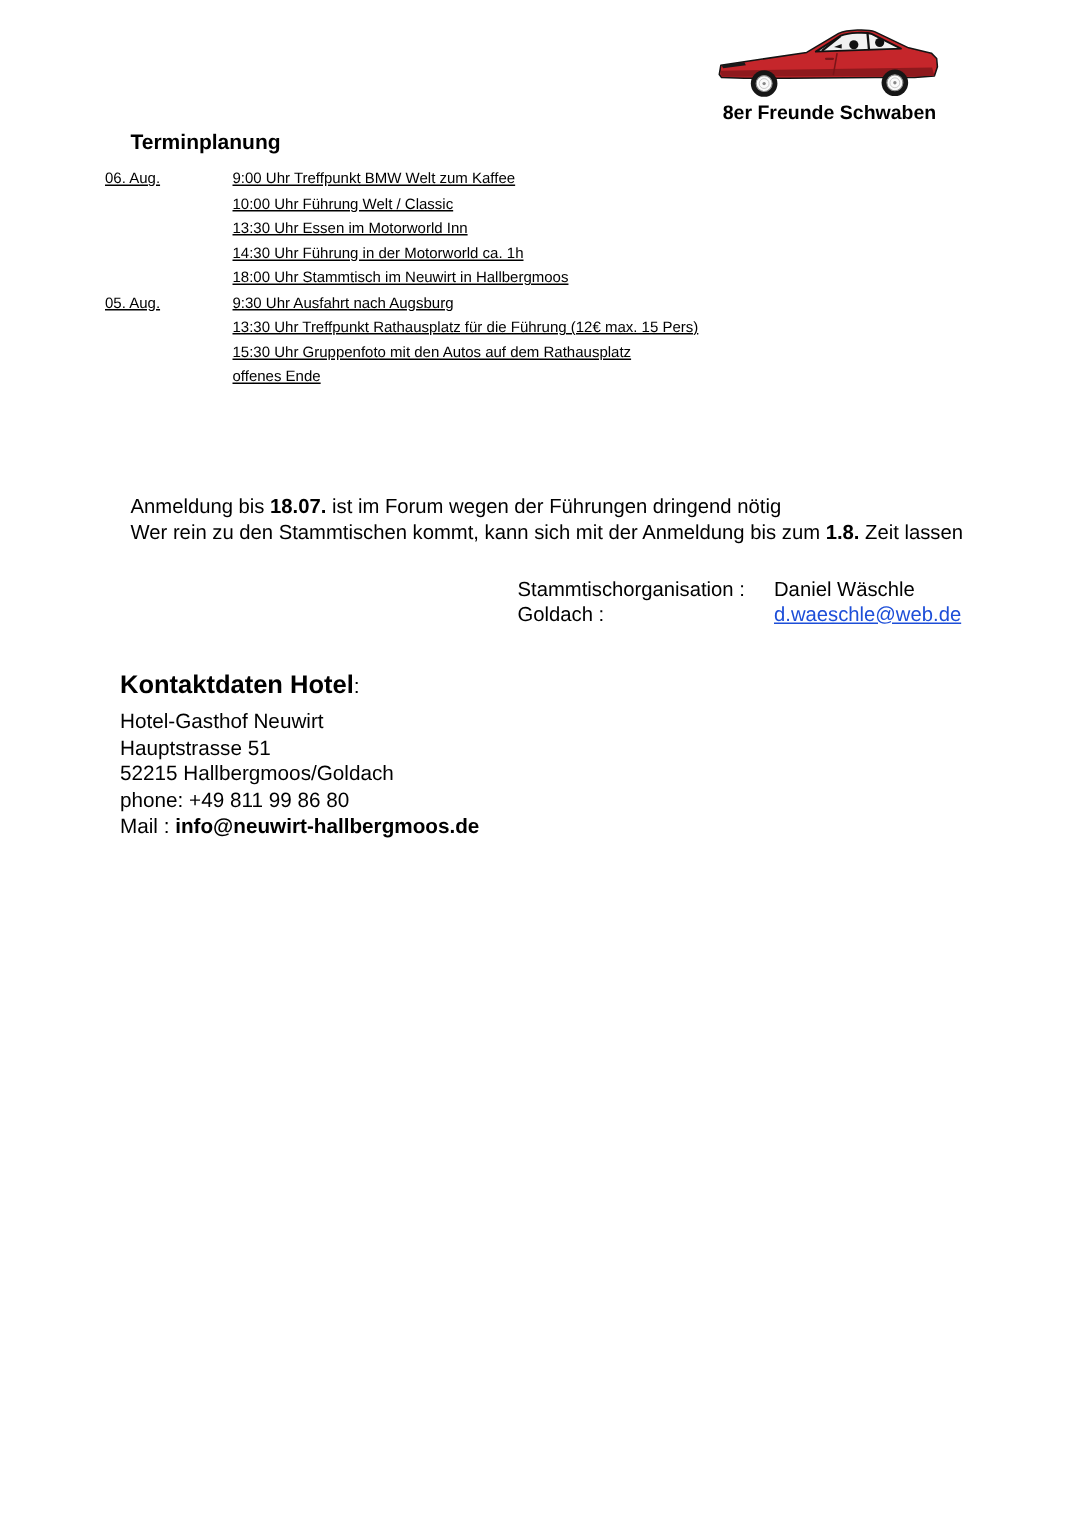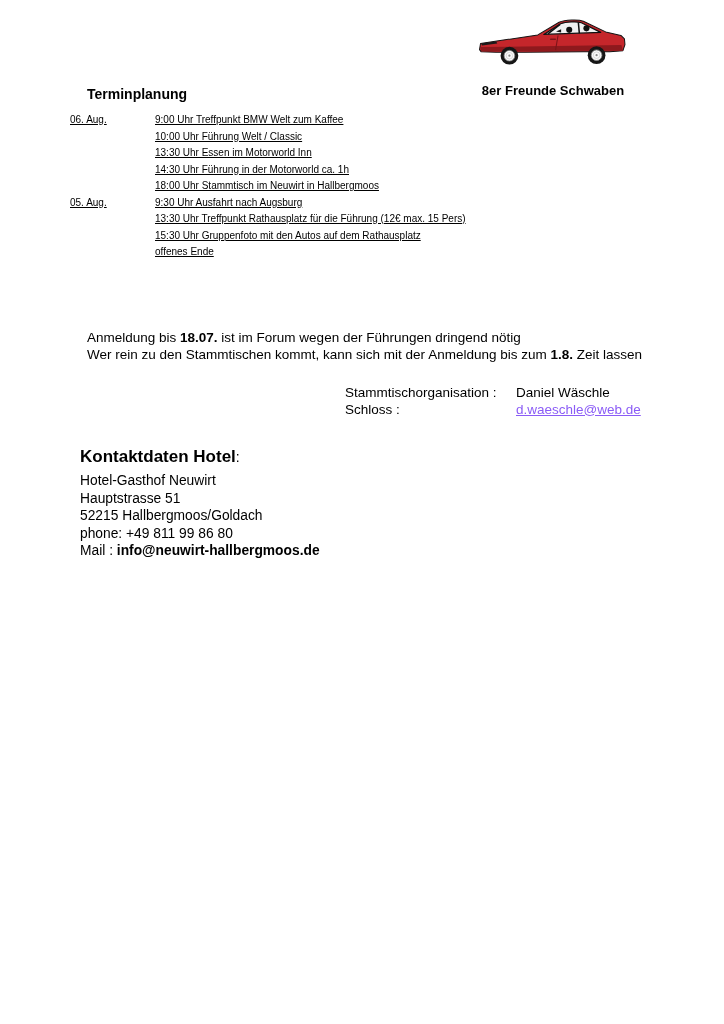--- a/index.html
+++ b/index.html
@@ -23,21 +23,21 @@
     top: 14px;
     left: 477px;
     width: 152px;
     text-align: center;
   }
   .logo svg { display: block; margin: 0 auto; }
   .logo-caption {
     font-size: 13px;
     font-weight: bold;
     letter-spacing: 0px;
-    margin-top: 16px;
+    margin-top: 0px;
     white-space: nowrap;
   }
 
   
   .doc-title {
     position: absolute;
     top: 86px;
     left: 87px;
     font-size: 14px;
     font-weight: bold;
@@ -73,21 +73,21 @@
     position: absolute;
     top: 385px;
     left: 345px;
     font-size: 13.5px;
     line-height: 16.5px;
   }
   .org-row { display: flex; }
   .org-label { width: 171px; flex: 0 0 171px; }
   .org-value { white-space: nowrap; }
   .email-link {
-    color: #8b5cf6;
+    color: #1d4ed8;
     text-decoration: underline;
     cursor: pointer;
   }
 
   
   .hotel {
     position: absolute;
     top: 447px;
     left: 80px;
     font-size: 13.8px;
@@ -174,21 +174,21 @@
     <div><span>Anmeldung bis </span><b>18.07.</b><span> ist im Forum wegen der Führungen dringend nötig</span></div>
     <div><span>Wer rein zu den Stammtischen kommt, kann sich mit der Anmeldung bis zum </span><b>1.8.</b><span> Zeit lassen</span></div>
   </div>
 
   <div class="org">
     <div class="org-row">
       <div class="org-label">Stammtischorganisation :</div>
       <div class="org-value">Daniel Wäschle</div>
     </div>
     <div class="org-row">
-      <div class="org-label">Schloss  :</div>
+      <div class="org-label">Goldach  :</div>
       <div class="org-value"><a class="email-link">d.waeschle@web.de</a></div>
     </div>
   </div>
 
   <div class="hotel">
     <div class="hotel-heading"><span>Kontaktdaten Hotel</span><span class="colon">:</span></div>
     <div>Hotel-Gasthof Neuwirt</div>
     <div>Hauptstrasse 51</div>
     <div>52215 Hallbergmoos/Goldach</div>
     <div>phone: +49 811 99 86 80</div>

